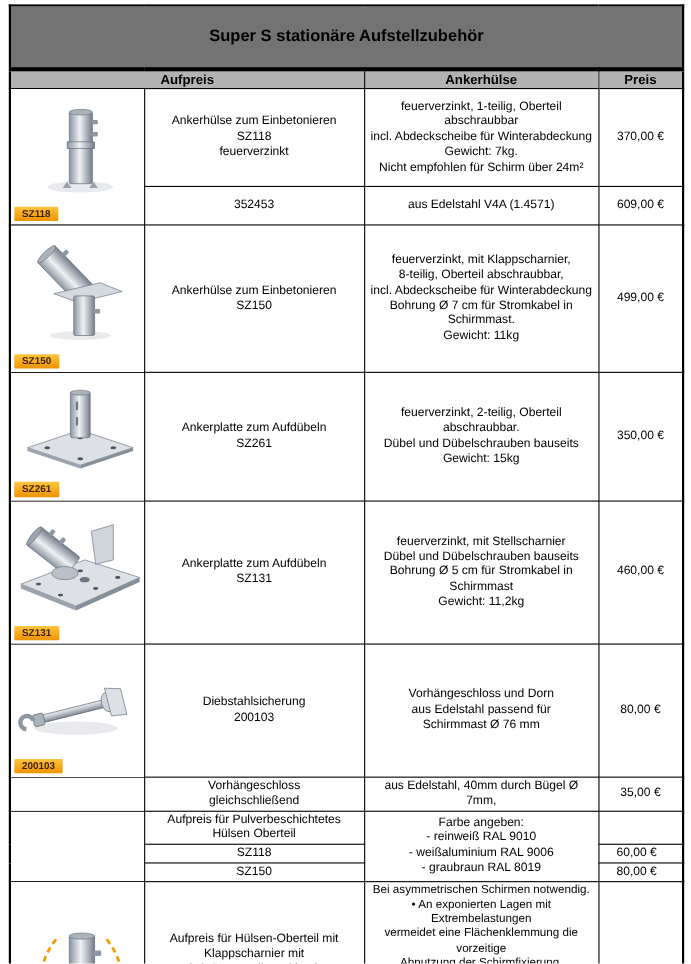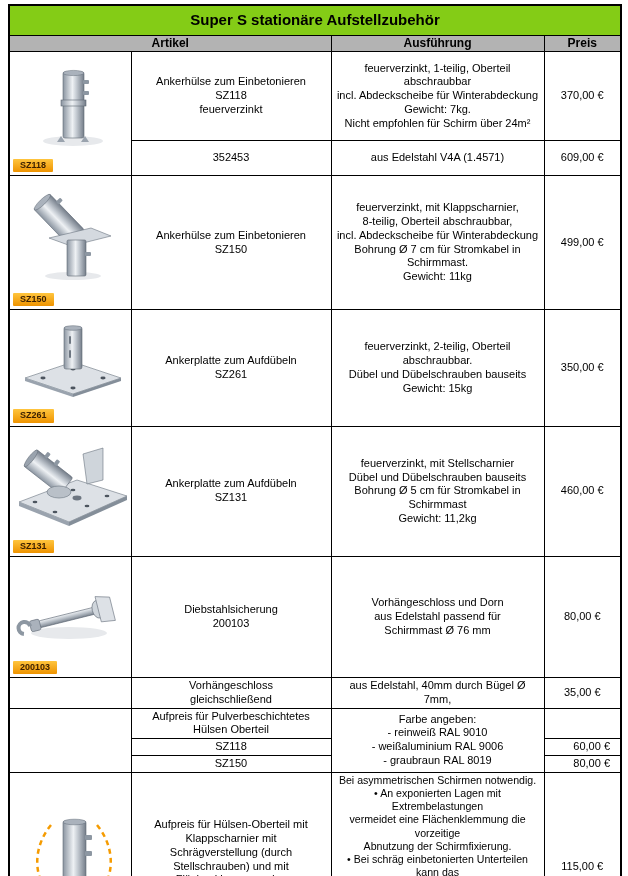--- a/index.html
+++ b/index.html
@@ -1,47 +1,47 @@
 <!DOCTYPE html>
 <html><head>
 <meta charset="utf-8">
 <style>
   html,body{margin:0;padding:0;background:#fff;}
   body{width:628px;height:876px;position:relative;font-family:"Liberation Sans",sans-serif;color:#000;}
   table{border-collapse:collapse;table-layout:fixed;position:absolute;left:8px;top:4px;width:612px;
         border:2px solid #000;font-size:11px;line-height:1.25;}
   td{border:1px solid #000;text-align:center;vertical-align:middle;padding:1px 3px;white-space:pre-line;overflow:hidden;}
   .c-img{width:122px}.c-art{width:200px}.c-desc{width:213px}.c-price{width:77px}
-  .title-row td{background:#84cc16;font-weight:bold;font-size:15px;padding:5px;height:18px;border-bottom:1px solid #000000;}
+  .title-row td{background:#737373;font-weight:bold;font-size:15px;padding:18px;height:18px;border-bottom:4px solid #000000;}
   .head-row td{background:#b3b3b3;font-weight:bold;font-size:12px;height:13px;padding:0 3px;}
   .imgcell{position:relative;padding:0;background:#fff;}
   .badge{position:absolute;left:3px;bottom:3px;background:linear-gradient(#ffc53e,#ee9300);
          color:#3a1f00;font-weight:bold;font-size:9px;padding:1px 7px;border-radius:1px;}
-  .pr{text-align:right;padding-right:10px;}
+  .pr{padding-right:10px;}
   svg{display:block;margin:0 auto;}
 </style>
 </head>
 <body>
 
 <table>
   <colgroup>
       <col class="c-img">
       <col class="c-art">
       <col class="c-desc">
       <col class="c-price">
     </colgroup>
 
   <tbody>
       <tr class="title-row">
     <td colspan="4">Super S stationäre Aufstellzubehör</td>
   </tr>
 
   <tr class="head-row">
-    <td colspan="2">Artikel</td>
-    <td>Ausführung</td>
+    <td colspan="2">Aufpreis</td>
+    <td>Ankerhülse</td>
     <td>Preis</td>
   </tr>
 
   <tr style="height:58px">
     <td rowspan="2" class="imgcell">
       <svg width="118" height="82" viewBox="0 0 118 82">
         <defs>
               <linearGradient id="ga" x1="0" y1="0" x2="1" y2="0">
           <stop offset="0" stop-color="#8b95a1"></stop>
                 <stop offset="0.45" stop-color="#eef1f4"></stop>

